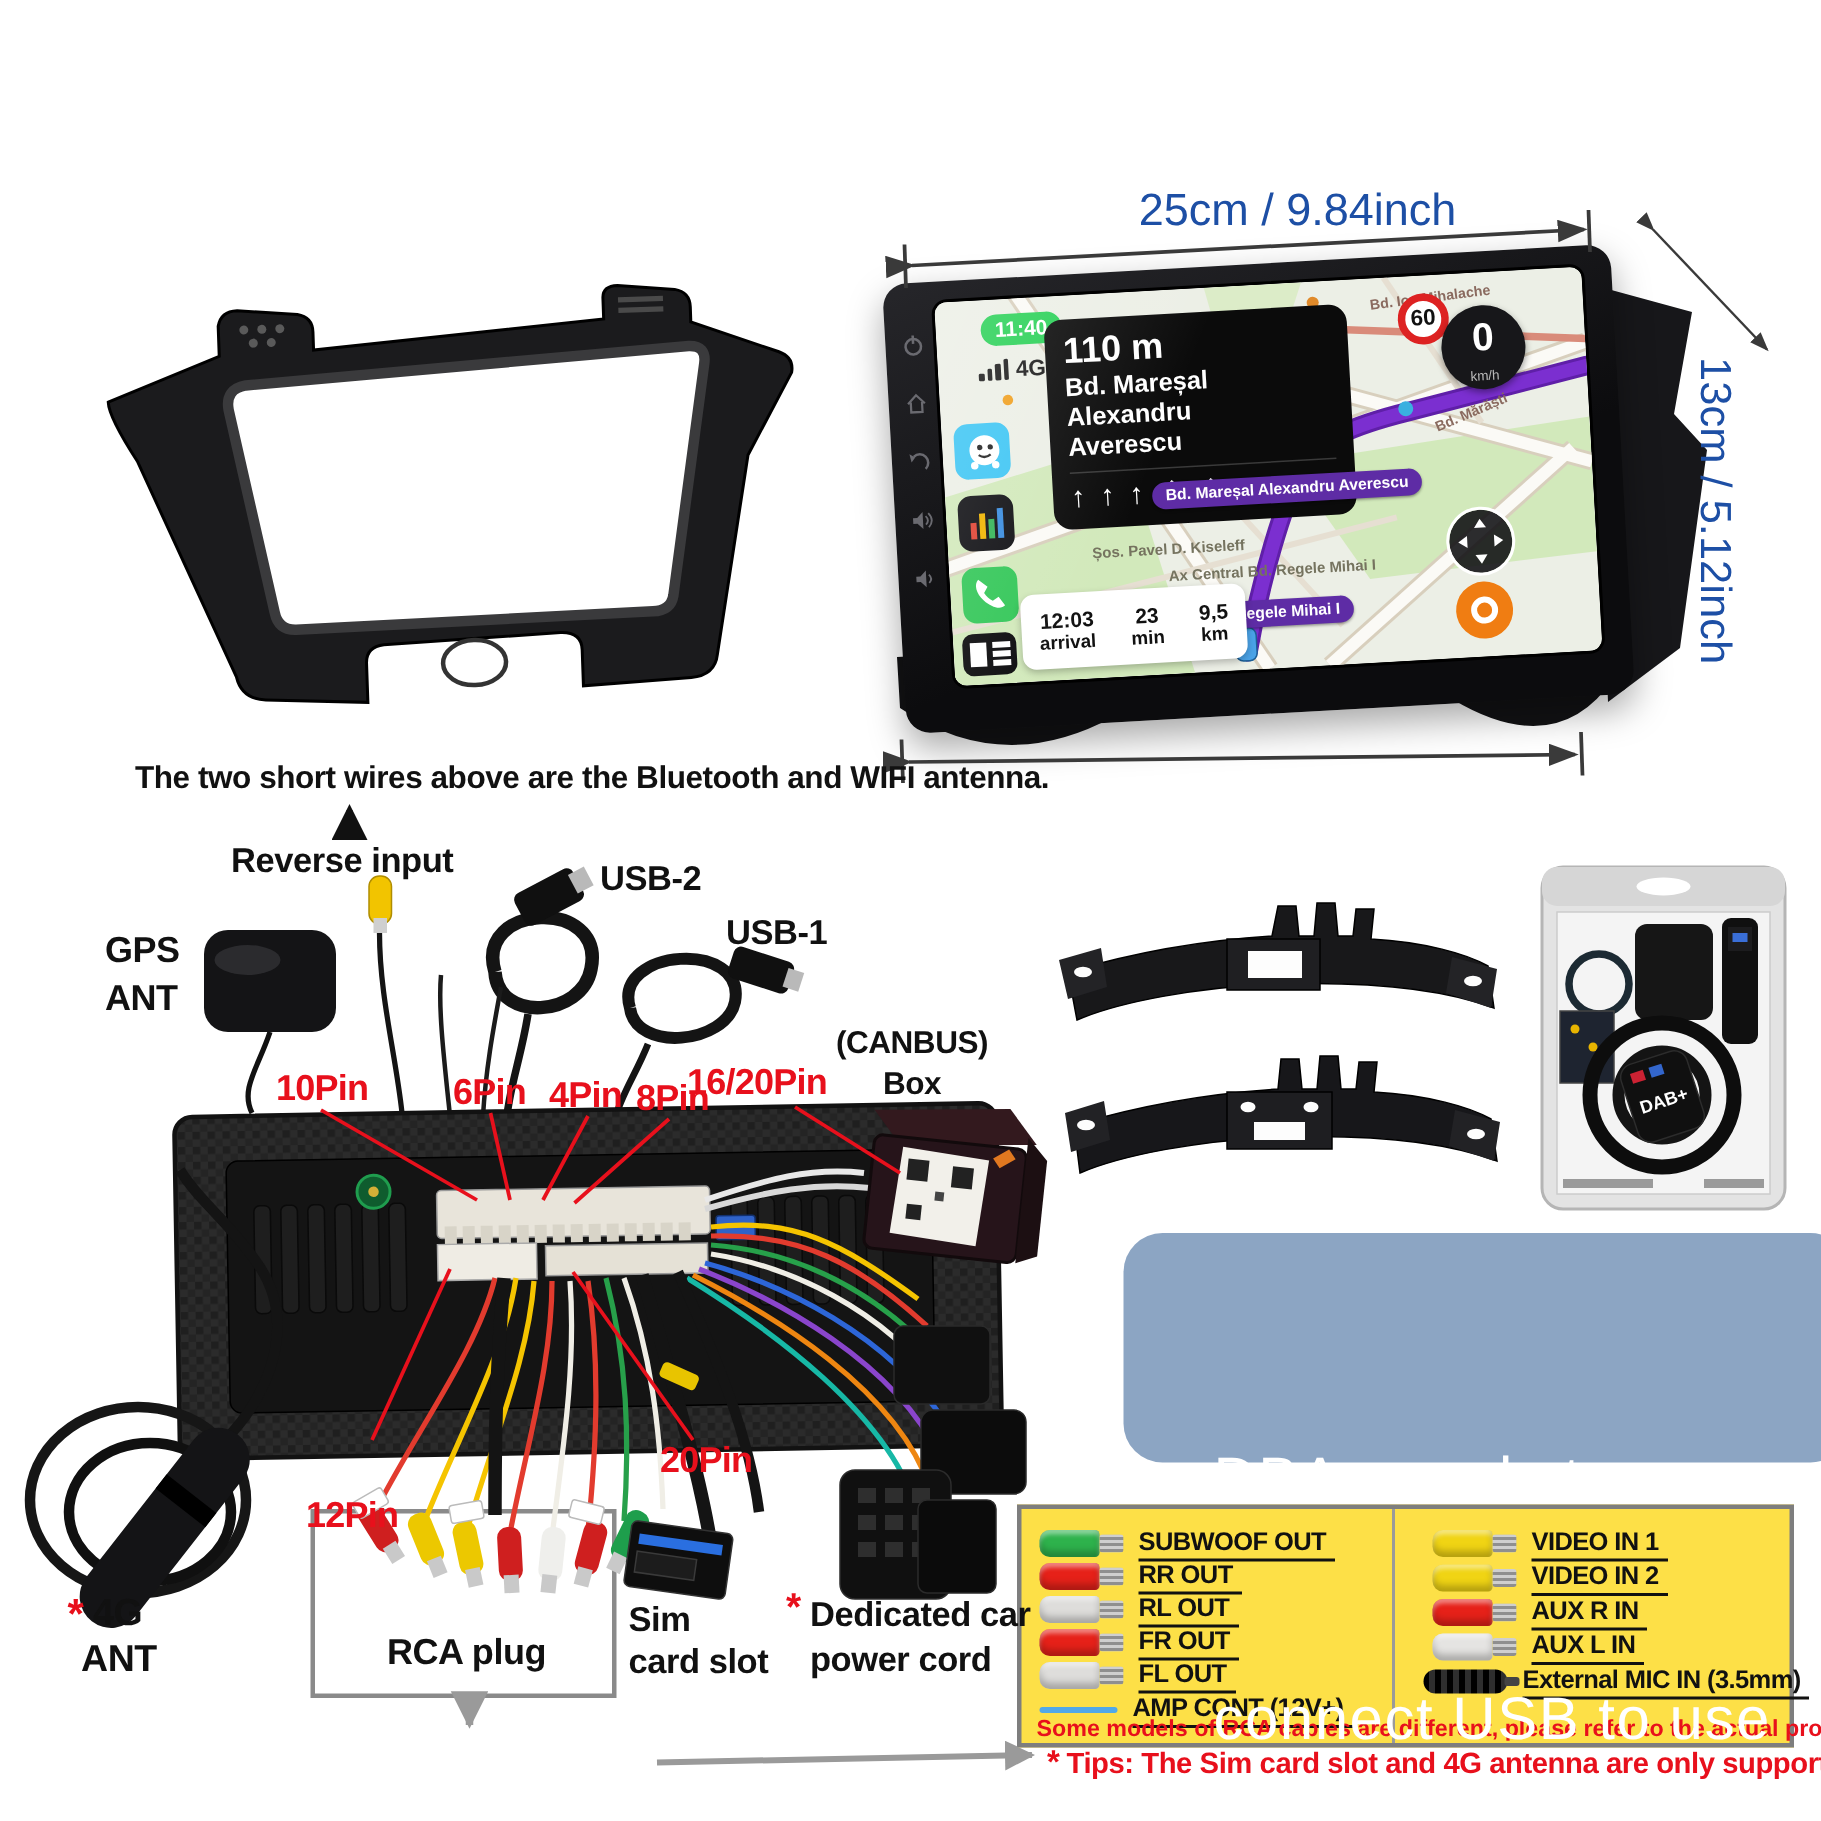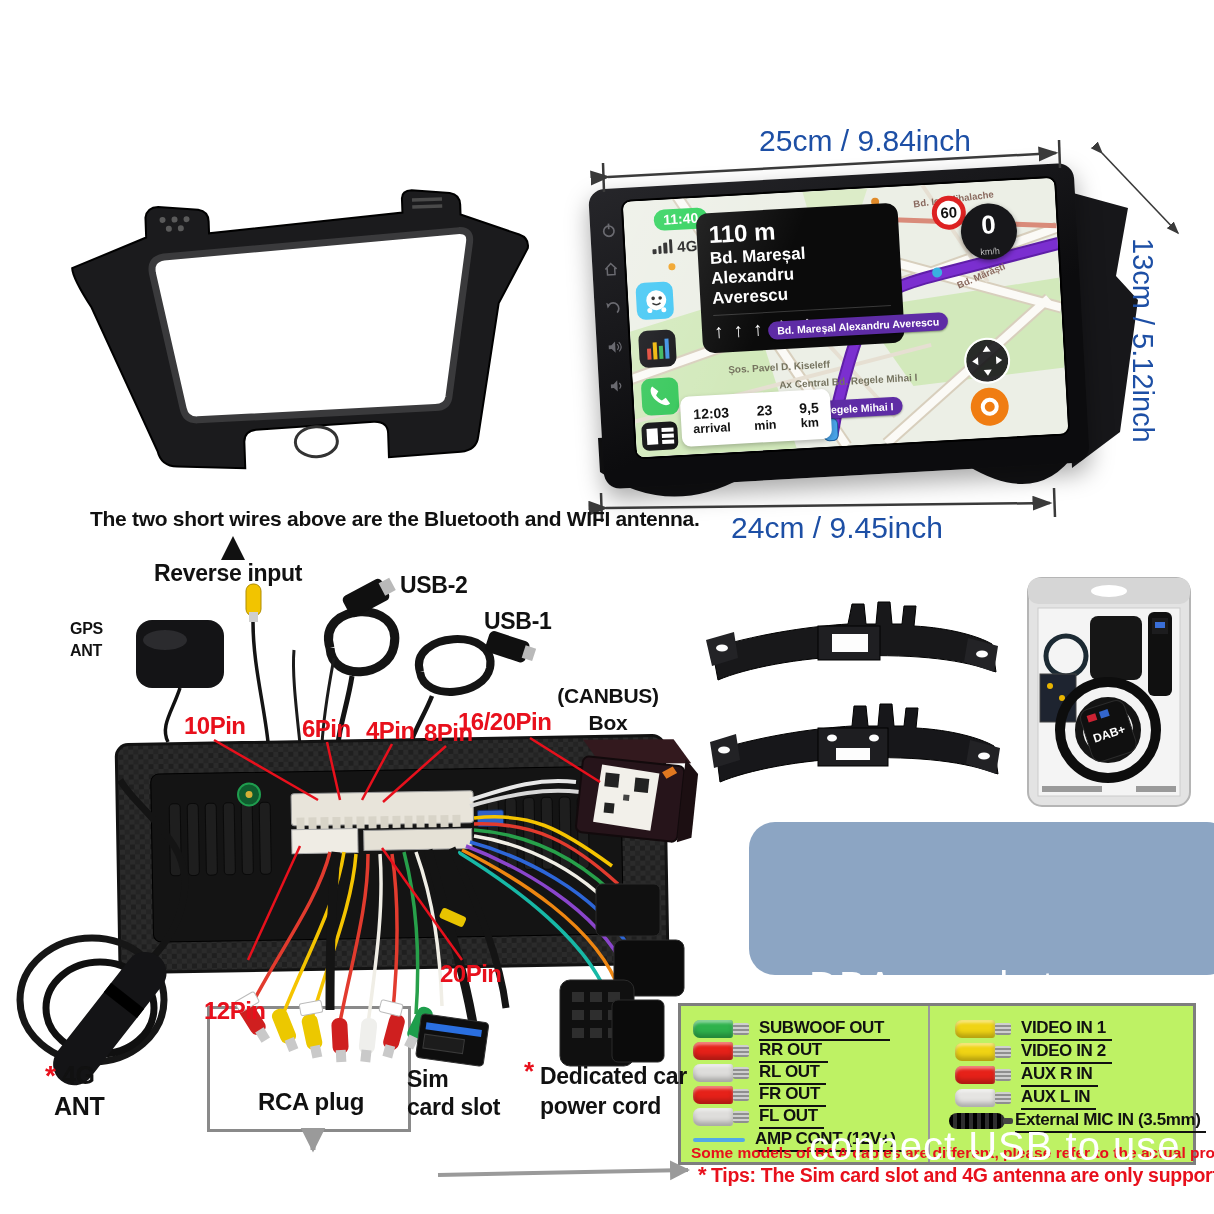--- a/index.html
+++ b/index.html
@@ -12,21 +12,21 @@
          background:linear-gradient(90deg,#132257 5%,#1b3f96 45%,#2d6cd2 95%);
          -webkit-background-clip:text;background-clip:text;color:transparent;z-index:10;}
   .dim{color:#1d4fa5;font-size:30px;z-index:10;white-space:nowrap;}
   .vtext{writing-mode:vertical-rl;}
   .note{font-weight:700;color:#111;white-space:nowrap;z-index:10;letter-spacing:-0.3px;}
   .redpin{font-weight:700;color:#e8101c;font-size:24px;white-space:nowrap;z-index:10;letter-spacing:-0.5px;}
   .star{color:#e8101c;font-weight:700;}
   .dba{left:703px;top:822px;width:484px;height:153px;border-radius:26px;background:#8ca5c3;z-index:4;margin-left:46px;}
   .dba-text{position:absolute;left:60px;top:32px;color:#fff;font-size:40px;line-height:1.33;letter-spacing:1px;white-space:pre;}
   
-  .legendbox{left:678px;top:1003px;width:512px;height:156px;border:3px solid #7e7e7e;background:#bef264;z-index:3;}
+  .legendbox{left:678px;top:1003px;width:512px;height:156px;border:3px solid #7e7e7e;background:#fde047;z-index:3;}
   .lgdivider{position:absolute;left:247px;top:0;width:2px;height:100%;background:#9a9a9a;}
   .lrow{position:absolute;display:flex;align-items:center;gap:10px;height:20px;}
   .llab{font-size:17px;font-weight:700;color:#111;letter-spacing:-0.4px;border-bottom:2px solid #111;
         padding:0 6px 1px 0;white-space:nowrap;}
   .rca-ico{position:relative;width:56px;height:18px;display:inline-block;flex:0 0 auto;}
   .rca-body{position:absolute;left:0;top:0;width:40px;height:18px;border-radius:7px 3px 3px 7px;
             box-shadow:inset 0 -4px 5px rgba(0,0,0,.25), inset 0 3px 3px rgba(255,255,255,.45);}
   .rca-tip{position:absolute;right:0;top:3px;width:16px;height:12px;background:#b9b9b9;
            border-radius:2px;background-image:repeating-linear-gradient(180deg,#cfcfcf 0 2px,#8f8f8f 2px 4px);}
   .wire-ico{width:52px;height:4px;border-radius:2px;display:inline-block;flex:0 0 auto;}
@@ -515,27 +515,26 @@
 
     <line x1="233" y1="560" x2="233" y2="540" stroke="#111" stroke-width="4" marker-end="url(#mBlk)"></line>
 
     <line x1="313" y1="1128" x2="313" y2="1150" stroke="#9a9a9a" stroke-width="5" marker-end="url(#mGry)"></line>
     <line x1="438" y1="1175" x2="688" y2="1170" stroke="#9a9a9a" stroke-width="4" marker-end="url(#mGry)"></line>
   </svg>
 
 
   <div class="abs dim" style="left:700px;top:124px;width:330px;text-align:center">25cm / 9.84inch</div>
   <div class="abs dim vtext" style="left:1126px;top:238px;font-size:29px">13cm / 5.12inch</div>
-  <div class="abs dim" style="left:672px;top:511px;width:330px;text-align:center">24cm / 9.45inch</div>
 
   <div class="abs note" style="left:90px;top:507px;font-size:21px">The two short wires above are the Bluetooth  and  WIFI antenna.</div>
   <div class="abs note" style="left:154px;top:560px;font-size:23px">Reverse input</div>
   <div class="abs note" style="left:400px;top:572px;font-size:23px">USB-2</div>
   <div class="abs note" style="left:484px;top:608px;font-size:23px">USB-1</div>
-  <div class="abs note" style="left:70px;top:618px;font-size:16px;line-height:1.35">
+  <div class="abs note" style="left:70px;top:618px;font-size:24px;line-height:1.35">
     <div>GPS</div>
     <div>ANT</div>
   </div>
   <div class="abs note" style="left:550px;top:682px;width:116px;text-align:center;font-size:21px;line-height:1.3">
     <div>(CANBUS)</div>
     <div>Box</div>
   </div>
 
   <div class="abs redpin" style="left:184px;top:712px">10Pin</div>
   <div class="abs redpin" style="left:302px;top:715px">6Pin</div>
@@ -544,21 +543,21 @@
   <div class="abs redpin" style="left:458px;top:708px">16/20Pin</div>
   <div class="abs redpin" style="left:204px;top:997px">12Pin</div>
   <div class="abs redpin" style="left:440px;top:960px">20Pin</div>
 
   <div class="abs star" style="left:45px;top:1060px;font-size:28px;z-index:10">*</div>
   <div class="abs note" style="left:62px;top:1060px;font-size:25px;line-height:1.25">
     <div>4G</div>
     <div style="margin-left:-8px">ANT</div>
   </div>
   <div class="abs note" style="left:258px;top:1088px;font-size:24px;z-index:10">RCA plug</div>
-  <div class="abs note" style="left:407px;top:1066px;font-size:23px;line-height:1.2;z-index:10">
+  <div class="abs note" style="left:419px;top:1066px;font-size:23px;line-height:1.2;z-index:10">
     <div>Sim</div>
     <div>card slot</div>
   </div>
   <div class="abs star" style="left:524px;top:1056px;font-size:26px;z-index:10">*</div>
   <div class="abs note" style="left:540px;top:1062px;font-size:23px;line-height:1.3;z-index:10">
     <div>Dedicated car</div>
     <div>power cord</div>
   </div>
 
   <div class="abs dba">

